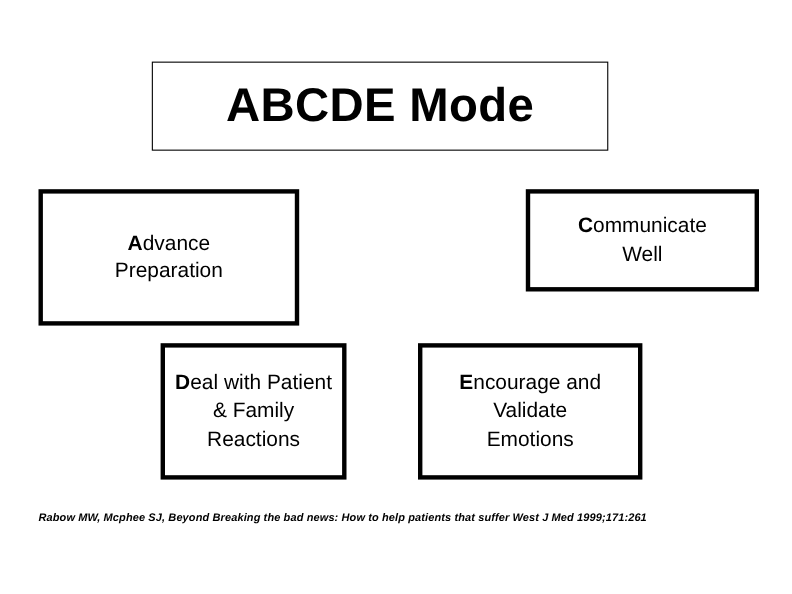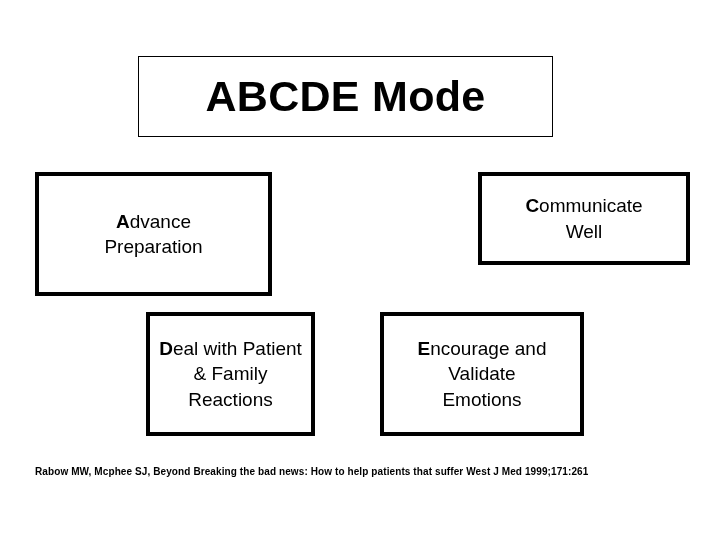--- a/index.html
+++ b/index.html
@@ -75,20 +75,21 @@
   .box-d { left: 146px; top: 312px; width: 169px; height: 124px; }
   .box-e { left: 370px; top: 312px; width: 204px; height: 124px; margin-left: 10px; }
 
   
   .citation {
     position: absolute;
     left: 35px;
     top: 466px;
     width: 650px;
     font-size: 10px;
+    font-style: italic;
     font-weight: bold;
     line-height: 1.25;
     letter-spacing: 0.1px;
     white-space: nowrap;
     text-align: left;
   }
 </style>
 </head>
 <body>
 

